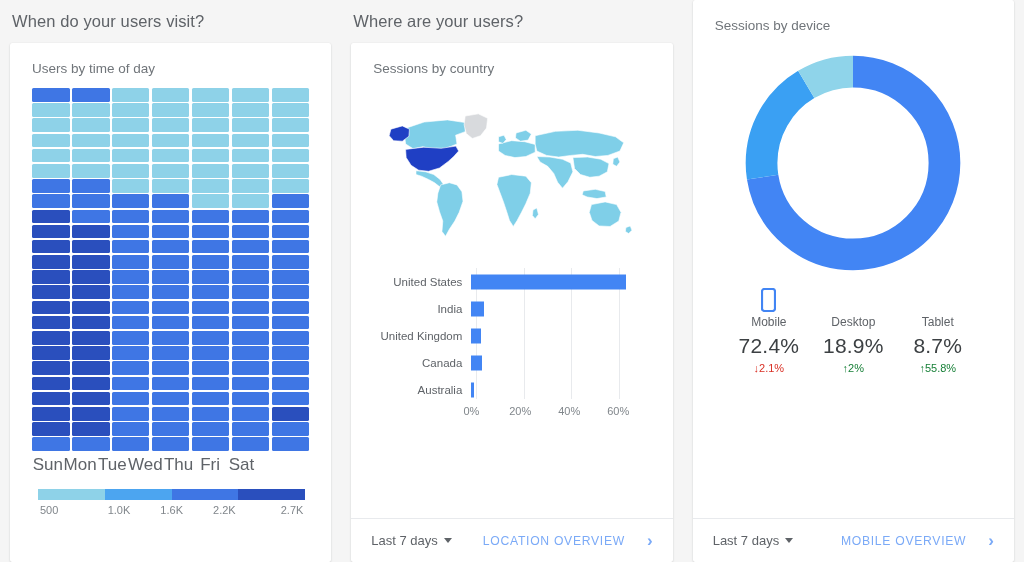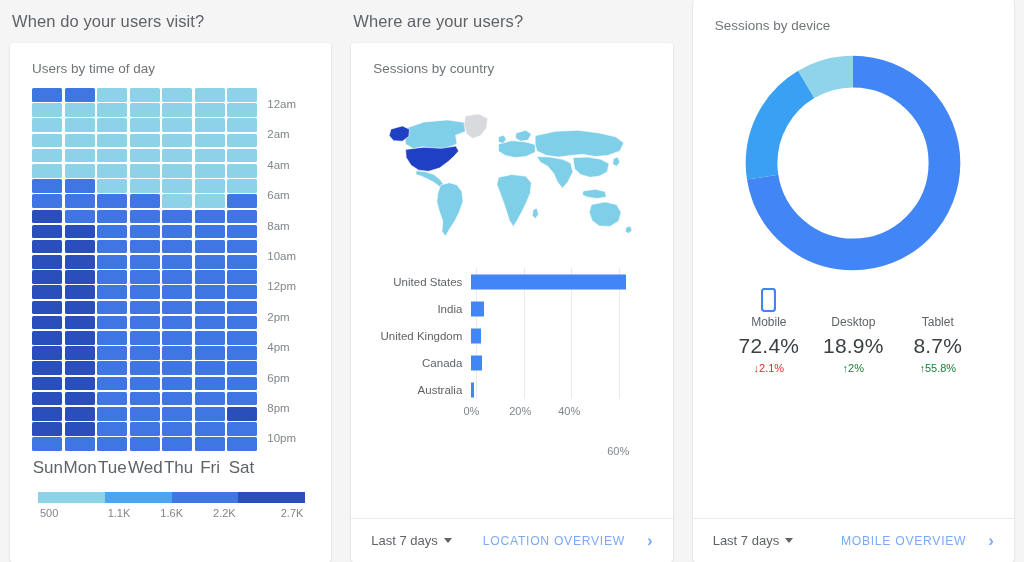--- a/index.html
+++ b/index.html
@@ -363,55 +363,41 @@
               <div class="heat-cell" style="background: rgb(63, 118, 228);"></div>
               <div class="heat-cell" style="background: rgb(63, 118, 228);"></div>
               <div class="heat-cell" style="background: rgb(63, 118, 228);"></div>
               <div class="heat-cell" style="background: rgb(63, 118, 228);"></div>
               <div class="heat-cell" style="background: rgb(63, 118, 228);"></div>
               <div class="heat-cell" style="background: rgb(63, 118, 228);"></div>
               <div class="heat-cell" style="background: rgb(63, 118, 228);"></div>
               <div class="heat-cell" style="background: rgb(63, 118, 228);"></div>
               <div class="heat-cell" style="background: rgb(63, 118, 228);"></div>
               <div class="heat-cell" style="background: rgb(63, 118, 228);"></div>
-            </div>
-          <div class="heat-times" id="heat-times">
-              <span>12am</span>
-              <span>2am</span>
-              <span>4am</span>
-              <span>6am</span>
-              <span>8am</span>
-              <span>10am</span>
-              <span>12pm</span>
-              <span>2pm</span>
-              <span>4pm</span>
-              <span>6pm</span>
-              <span>8pm</span>
-              <span>10pm</span>
             </div>
         </div>
         <div class="heat-days" id="heat-days">
             <span>Sun</span>
             <span>Mon</span>
             <span>Tue</span>
             <span>Wed</span>
             <span>Thu</span>
             <span>Fri</span>
             <span>Sat</span>
           </div>
         <div class="legend">
           <div class="legend-bars" id="legend-bars">
               <div style="background: rgb(142, 210, 232);"></div>
               <div style="background: rgb(76, 165, 240);"></div>
               <div style="background: rgb(63, 118, 228);"></div>
               <div style="background: rgb(42, 79, 189);"></div>
             </div>
           <div class="legend-labels" id="legend-labels">
               <span>500</span>
-              <span>1.1K</span>
+              <span>1.0K</span>
               <span>1.6K</span>
               <span>2.2K</span>
               <span>2.7K</span>
             </div>
         </div>
       </div>
     </div>
   </div>
 
   <div class="column">
@@ -498,21 +484,21 @@
                 <div class="bar-label">Australia</div>
                 <div class="bar-track">
                   <div class="bar-fill" style="background: rgb(66, 133, 244); width: 1.57143%;"></div>
                 </div>
               </div>
             </div>
           <div class="bar-axis" id="bar-axis">
               <span style="left: 0%;">0%</span>
               <span style="left: 28.5714%;">20%</span>
               <span style="left: 57.1429%;">40%</span>
-              <span style="left: 85.7143%; margin-top: 40px;">60%</span>
+              <span style="left: 85.7143%;">60%</span>
             </div>
         </div>
       </div>
       <div class="card-footer">
         <div class="date-range">
           <span>Last 7 days</span>
           <span class="caret"></span>
         </div>
         <div class="footer-spacer"></div>
         <a class="footer-link">LOCATION OVERVIEW</a>

